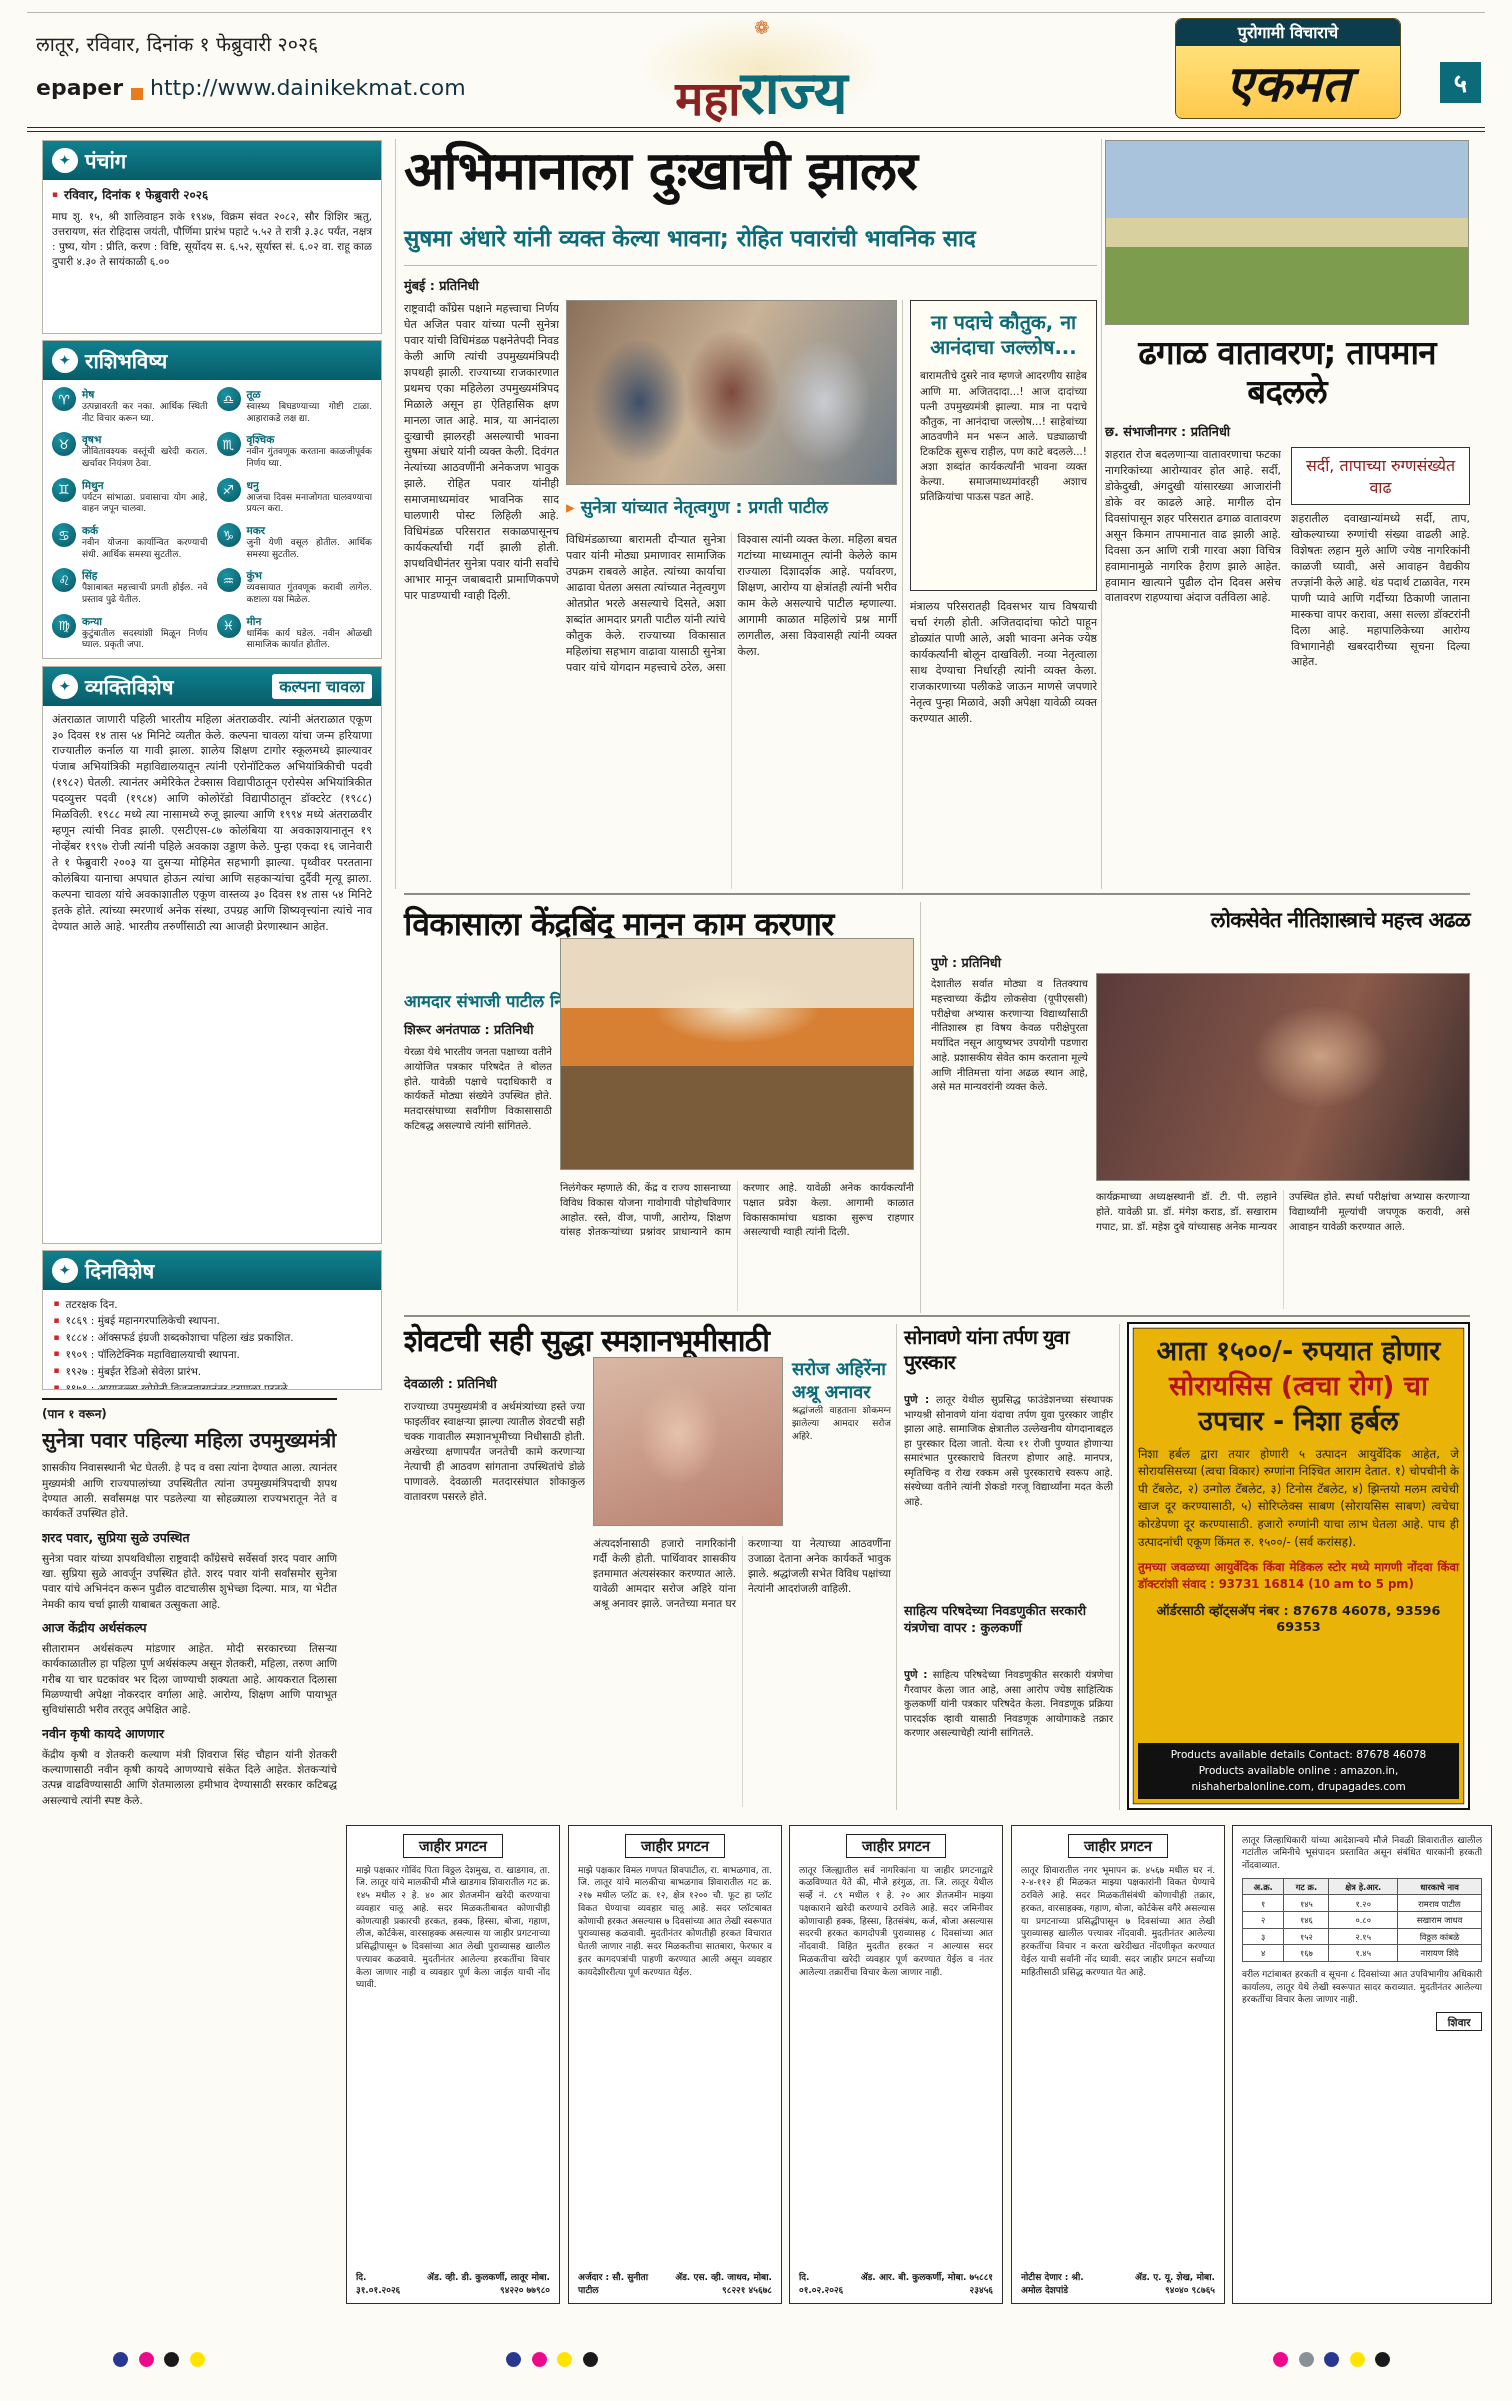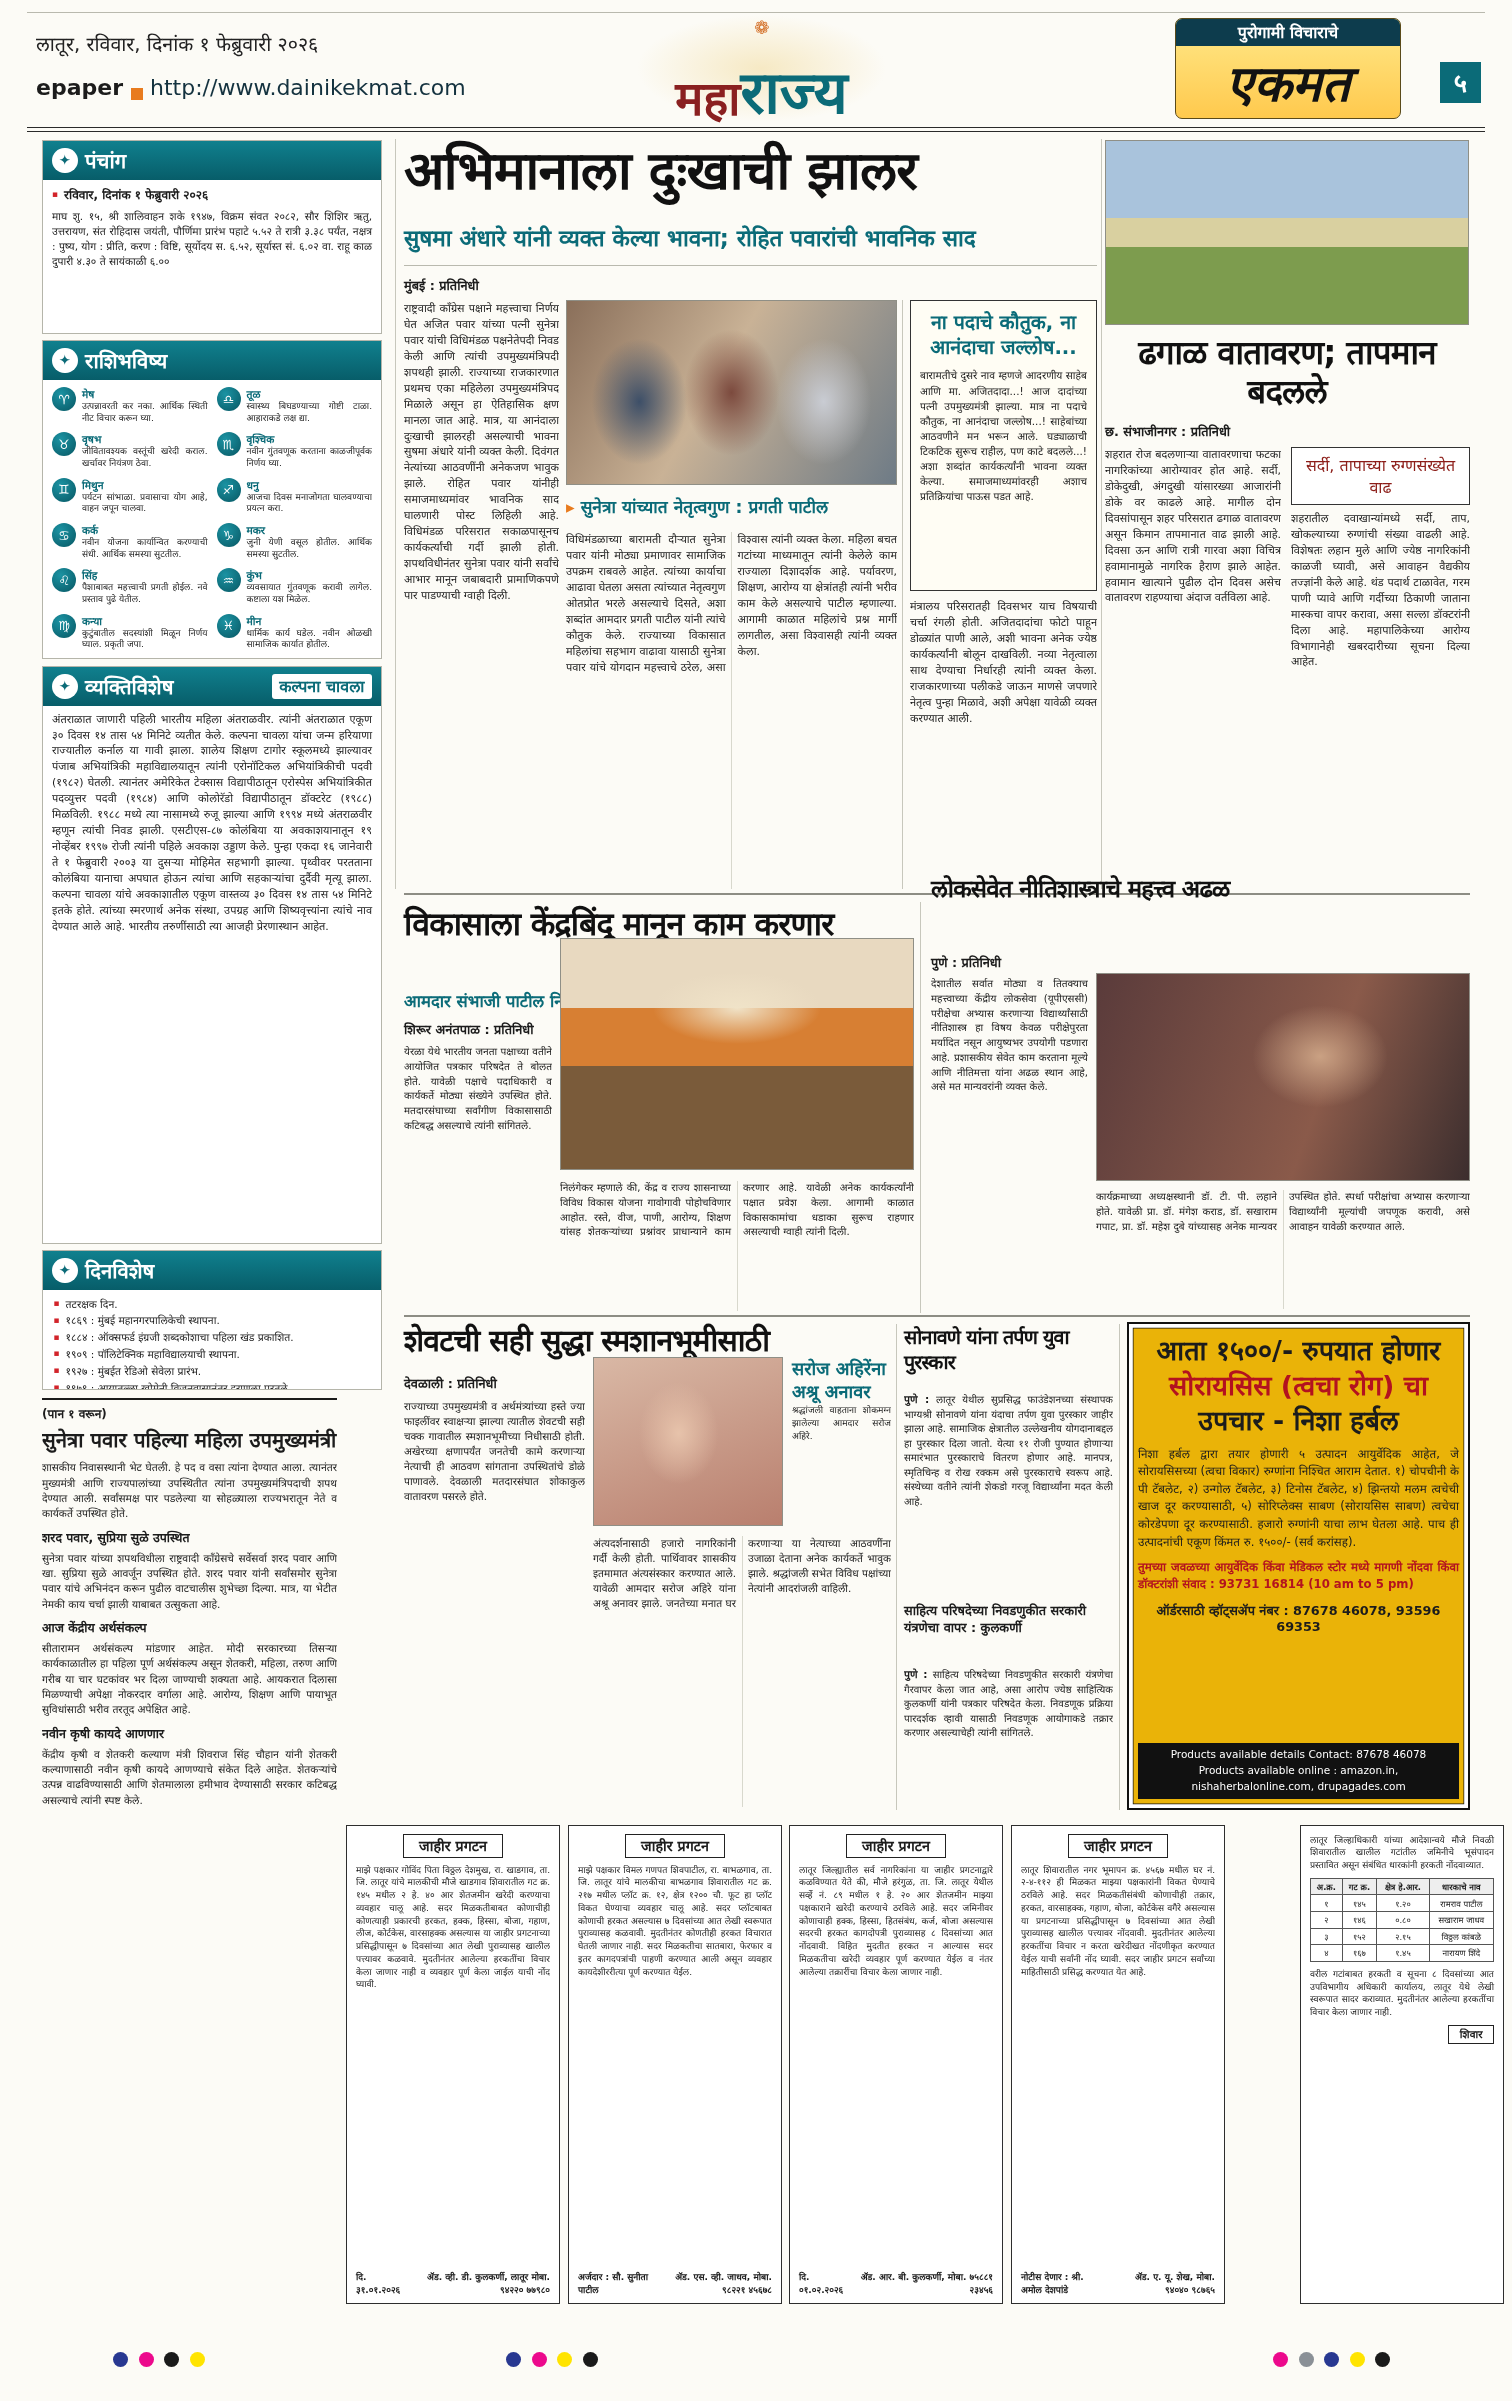--- a/index.html
+++ b/index.html
@@ -253,21 +253,21 @@
 <div class="hr" style="left:404px;top:893px;width:1066px;height:1.5px;background:#8d8d84"></div>
 <div class="vr" style="left:920px;top:902px;height:411px"></div>
 
 <h2 class="abs h-xl" style="left:404px;top:905px;width:506px;font-size:32px;line-height:1.2">विकासाला केंद्रबिंदू मानून काम करणार</h2>
 <div class="abs deck" style="left:404px;top:991px;width:497px;font-size:16.6px">आमदार संभाजी पाटील निलंगेकर यांची ग्वाही</div>
 <div class="abs byline" style="left:404px;top:1020px">शिरूर अनंतपाळ : प्रतिनिधी</div>
 <div class="abs btxt" style="left:404px;top:1045px;width:148px;height:265px;font-size:10.2px">येरळा येथे भारतीय जनता पक्षाच्या वतीने आयोजित पत्रकार परिषदेत ते बोलत होते. यावेळी पक्षाचे पदाधिकारी व कार्यकर्ते मोठ्या संख्येने उपस्थित होते. मतदारसंघाच्या सर्वांगीण विकासासाठी कटिबद्ध असल्याचे त्यांनी सांगितले.</div>
 <div class="photo ph-rally" style="left:560px;top:938px;width:354px;height:232px"></div>
 <div class="abs btxt col2" style="left:560px;top:1181px;width:354px;height:130px;font-size:10.2px">निलंगेकर म्हणाले की, केंद्र व राज्य शासनाच्या विविध विकास योजना गावोगावी पोहोचविणार आहोत. रस्ते, वीज, पाणी, आरोग्य, शिक्षण यांसह शेतकऱ्यांच्या प्रश्नांवर प्राधान्याने काम करणार आहे. यावेळी अनेक कार्यकर्त्यांनी पक्षात प्रवेश केला. आगामी काळात विकासकामांचा धडाका सुरूच राहणार असल्याची ग्वाही त्यांनी दिली.</div>
 
-<h2 class="abs h-xl" style="left:931px;top:877px;width:539px;font-size:24px;text-align:left">लोकसेवेत नीतिशास्त्राचे महत्त्व अढळ</h2>
+<h2 class="abs h-xl" style="left:931px;top:909px;width:539px;font-size:21px;text-align:right">लोकसेवेत नीतिशास्त्राचे महत्त्व अढळ</h2>
 <div class="abs byline" style="left:931px;top:953px">पुणे : प्रतिनिधी</div>
 <div class="abs btxt" style="left:931px;top:977px;width:157px;height:333px;font-size:10.2px">देशातील सर्वात मोठ्या व तितक्याच महत्त्वाच्या केंद्रीय लोकसेवा (यूपीएससी) परीक्षेचा अभ्यास करणाऱ्या विद्यार्थ्यांसाठी नीतिशास्त्र हा विषय केवळ परीक्षेपुरता मर्यादित नसून आयुष्यभर उपयोगी पडणारा आहे. प्रशासकीय सेवेत काम करताना मूल्ये आणि नीतिमत्ता यांना अढळ स्थान आहे, असे मत मान्यवरांनी व्यक्त केले.</div>
 <div class="photo ph-award" style="left:1096px;top:973px;width:374px;height:208px"></div>
 <div class="abs btxt col2" style="left:1096px;top:1190px;width:374px;height:119px;font-size:10.2px">कार्यक्रमाच्या अध्यक्षस्थानी डॉ. टी. पी. लहाने होते. यावेळी प्रा. डॉ. मंगेश कराड, डॉ. सखाराम गपाट, प्रा. डॉ. महेश दुबे यांच्यासह अनेक मान्यवर उपस्थित होते. स्पर्धा परीक्षांचा अभ्यास करणाऱ्या विद्यार्थ्यांनी मूल्यांची जपणूक करावी, असे आवाहन यावेळी करण्यात आले.</div>
 
 <div class="hr" style="left:404px;top:1315px;width:1066px;height:1.5px;background:#8d8d84"></div>
 <div class="vr" style="left:896px;top:1324px;height:486px"></div>
 <div class="vr" style="left:1119px;top:1324px;height:486px"></div>
 
 <h2 class="abs h-xl" style="left:404px;top:1325px;width:488px;font-size:30px">शेवटची सही सुद्धा स्मशानभूमीसाठी</h2>
@@ -332,21 +332,21 @@
 </div>
 <div class="cbox" style="left:1011px;top:1825px;width:214px;height:479px">
   <div class="ctitle">जाहीर प्रगटन</div>
   <div class="ctext">लातूर शिवारातील नगर भूमापन क्र. ४५६७ मधील घर नं. २-४-११२ ही मिळकत माझ्या पक्षकारांनी विकत घेण्याचे ठरविले आहे. सदर मिळकतीसंबंधी कोणाचीही तक्रार, हरकत, वारसाहक्क, गहाण, बोजा, कोर्टकेस वगैरे असल्यास या प्रगटनाच्या प्रसिद्धीपासून ७ दिवसांच्या आत लेखी पुराव्यासह खालील पत्त्यावर नोंदवावी. मुदतीनंतर आलेल्या हरकतींचा विचार न करता खरेदीखत नोंदणीकृत करण्यात येईल याची सर्वांनी नोंद घ्यावी. सदर जाहीर प्रगटन सर्वांच्या माहितीसाठी प्रसिद्ध करण्यात येत आहे.</div>
   <div class="csig">
     <span>नोटीस देणार : श्री. अमोल देशपांडे</span>
     <span style="text-align:right">ॲड. ए. यू. शेख, मोबा. ९४०४० ९८७६५</span>
   </div>
 </div>
 
-<div class="cbox" style="left:1300px;top:1825px;width:204px;height:479px">
+<div class="cbox" style="left:1232px;top:1825px;width:260px;height:479px">
   <div class="ntext">लातूर जिल्हाधिकारी यांच्या आदेशान्वये मौजे निवळी शिवारातील खालील गटांतील जमिनीचे भूसंपादन प्रस्तावित असून संबंधित धारकांनी हरकती नोंदवाव्यात.</div>
   <table class="ntable">
     <thead>
       <tr>
         <th>अ.क्र.</th>
         <th>गट क्र.</th>
         <th>क्षेत्र हे.आर.</th>
         <th>धारकाचे नाव</th>
       </tr>
     </thead>

